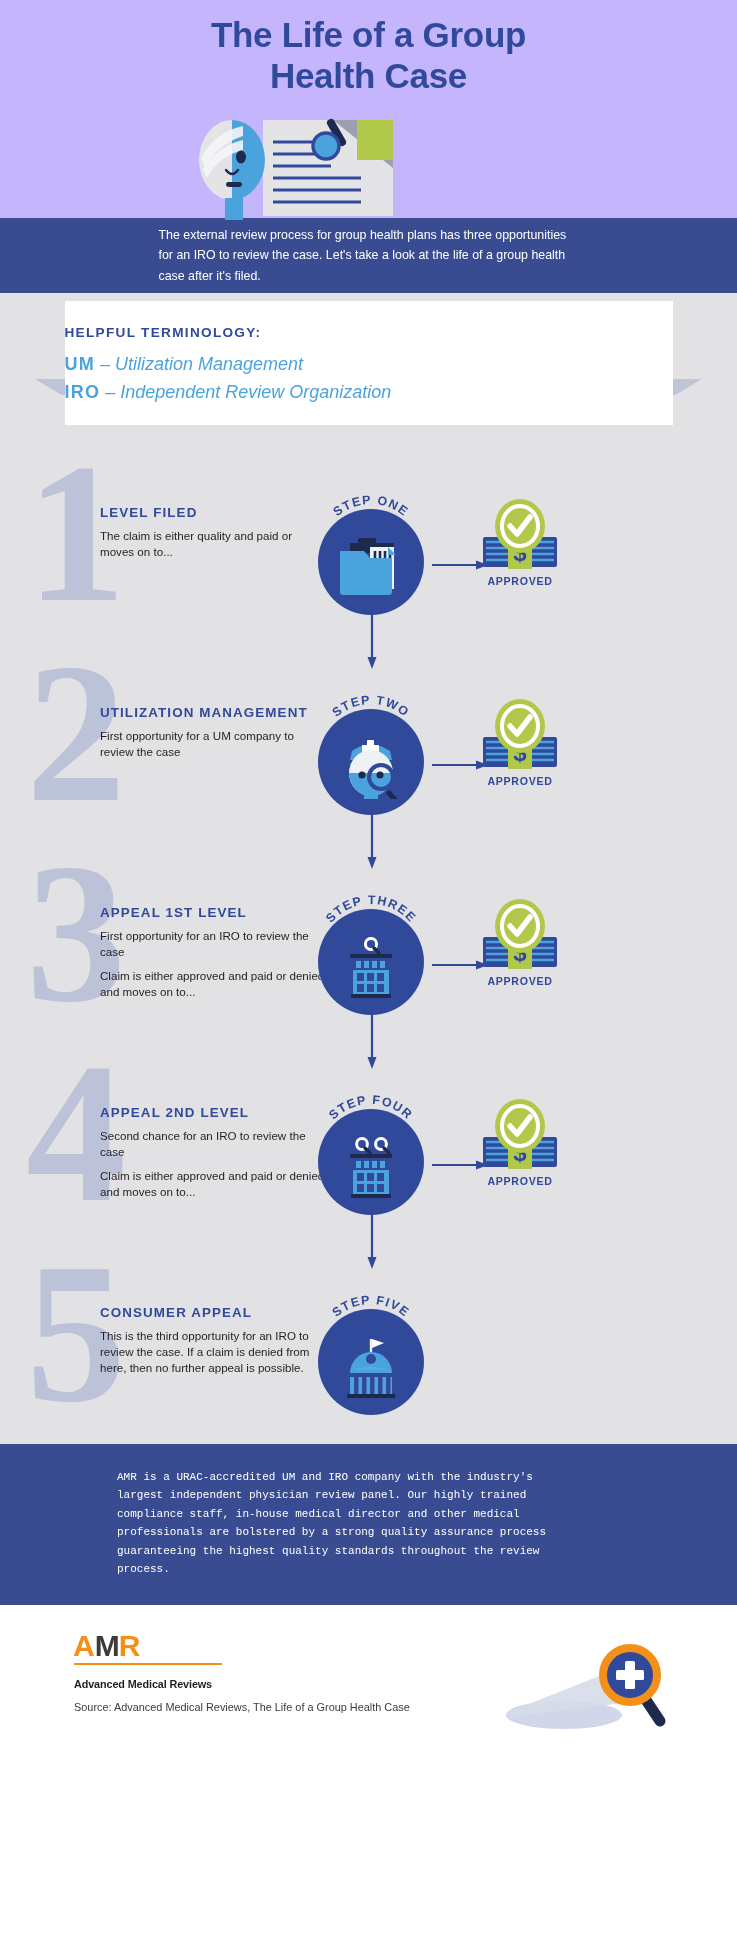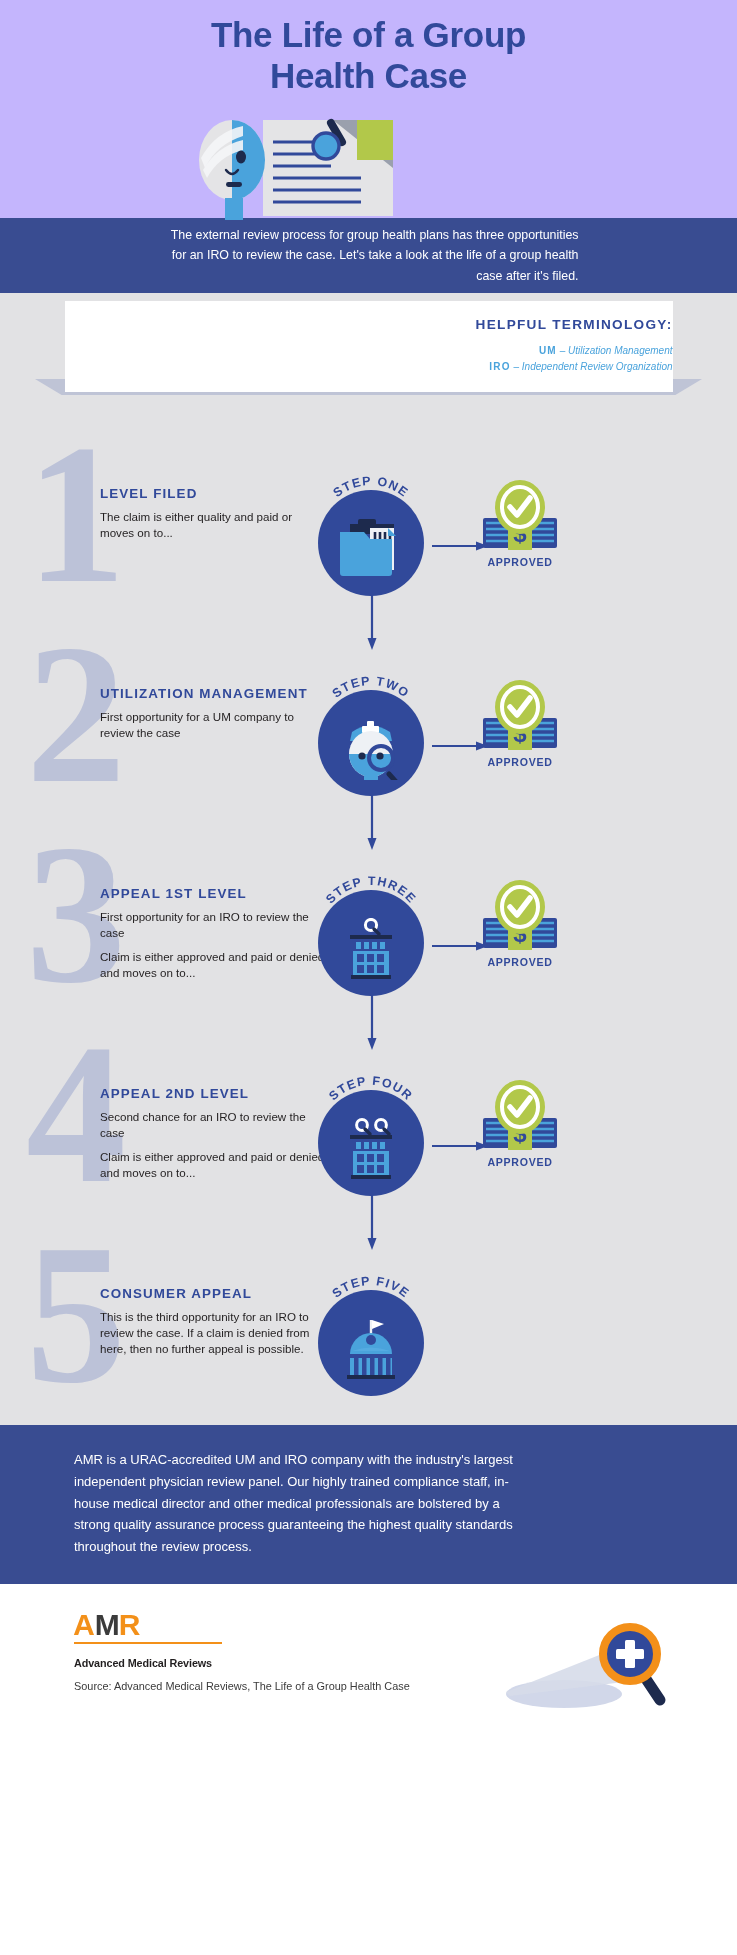--- a/index.html
+++ b/index.html
@@ -39,21 +39,21 @@
     background:#394c91;
     height:75px;
     display:flex;
     align-items:center;
     justify-content:center;
   }
   .intro-text {
     color:#ffffff;
     font-size:12.4px;
     line-height:1.62;
-    text-align:right;
+    text-align:left;
     width:420px;
   }
 
   
   .body-area {
     background:#e2e2e4;
     position:relative;
     padding-bottom:10px;
   }
 
@@ -61,36 +61,36 @@
   .term-wrap { position:relative; padding-top:1px; }
   .term-shadow {
     position:absolute; left:35px; top:86px;
     width:667px; height:16px;
     background:#b9bed4;
     clip-path:polygon(0 0, 100% 0, 96% 100%, 4% 100%);
     opacity:.85;
   }
   .term-card {
     position:relative;
-    margin:16px auto;
+    margin:2px auto;
     margin-top:7px;
     width:608px;
     background:#ffffff;
-    padding:16px 0 18px 0;
-    text-align:right;
+    padding:24px 0 18px 0;
+    text-align:left;
     z-index:2;
   }
   .term-title {
     color:#31499a;
     font-size:13.6px;
     font-weight:bold;
     letter-spacing:1.3px;
     margin-bottom:11px;
   }
-  .term-row { font-size:10px; line-height:1.55; }
+  .term-row { font-size:18px; line-height:1.55; }
   .term-abbr { color:#4aa3dc; font-weight:bold; letter-spacing:1.2px; }
   .term-dash { color:#4aa3dc; }
   .term-def  { color:#4aa3dc; font-style:italic; }
 
   
   .steps { position:relative; padding-top:22px; }
   .step {
     position:relative;
     height:200px;
   }
@@ -181,24 +181,25 @@
     letter-spacing:.7px;
   }
 
   
   .footer-banner {
     background:#394c91;
     padding:24px 0 26px 0;
   }
   .footer-text {
     color:#ffffff;
-    font-size:13px;
+    font-size:11px;
     line-height:1.68;
     width:460px;
-    margin-left:74px;
+    margin-left:117px;
+    font-family:Liberation Mono, monospace;
   }
 
   
   .source-footer {
     background:#ffffff;
     position:relative;
     height:140px;
     padding-top:22px;
   }
   .logo-wrap { position:absolute; left:74px; top:26px; }

